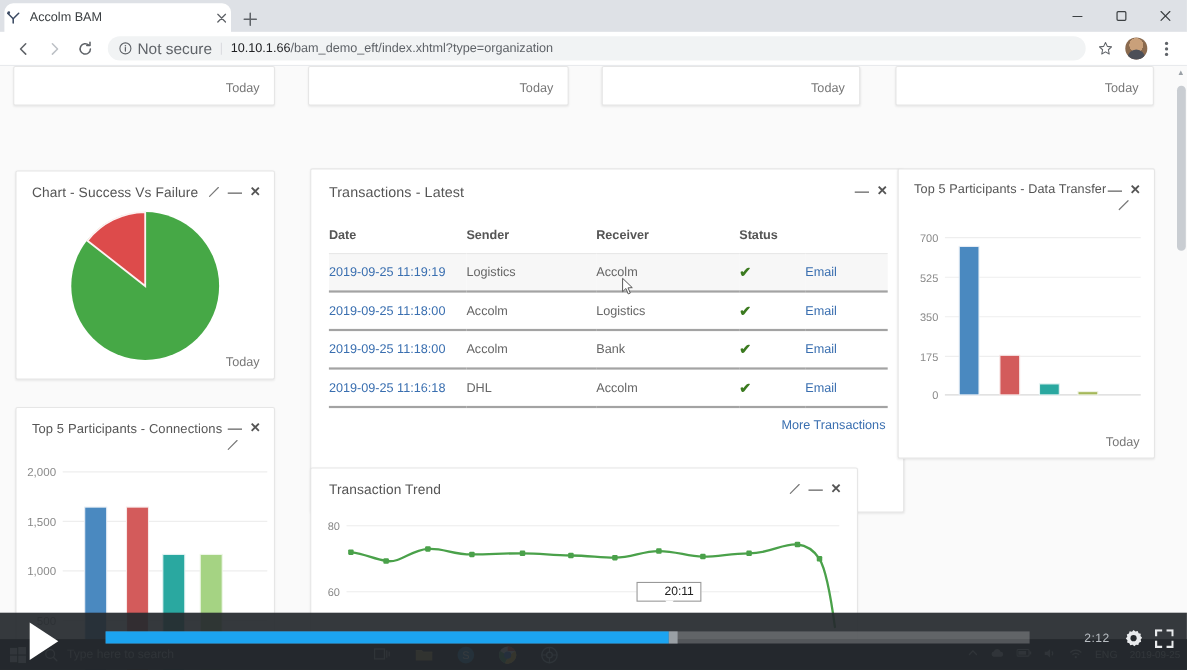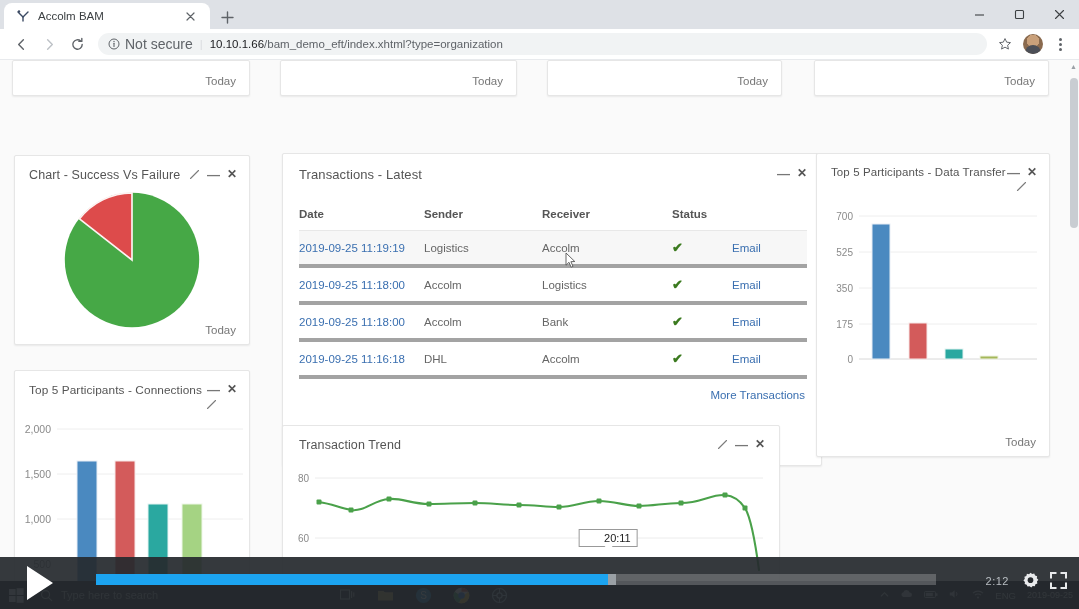--- a/index.html
+++ b/index.html
@@ -12,21 +12,21 @@
   #root { position: relative; width: 1079px; height: 609px; background:#fff; }
 
   
   .browser-topbar {
     position:absolute; top:0; left:0; width:1079px; height:29px;
     background:#dee1e6;
   }
   .tab {
     position:absolute; top:3px; left:4px; width:206px; height:26px;
     background:#fff; border-radius:8px 8px 0 0;
-    display:flex; align-items:center; padding:0 12px;
+    display:flex; align-items:center; padding:0 1px;
   }
   .tab-favicon { width:14px; height:14px; flex:0 0 14px; margin-right:8px; position:relative; }
   .tab-favicon svg { display:block; }
   .tab-title {
     font-size:11.5px; color:#3c4043; white-space:nowrap; overflow:hidden;
     text-overflow:ellipsis; flex:1;
   }
   .tab-close {
     width:16px; height:16px; flex:0 0 16px; color:#5f6368;
     display:flex; align-items:center; justify-content:center; font-size:13px;
@@ -127,21 +127,21 @@
   .chart-svg { display:block; }
 
   
   .tbl { width:100%; border-collapse:collapse; font-size:11.5px; }
   .tbl th {
     text-align:left; font-weight:bold; color:#555; font-size:11.5px;
     padding:10px 6px 10px 0; border-bottom:1px solid #e8e8e8;
   }
   .tbl td {
     padding:9px 6px 9px 0; color:#666; font-size:11.5px;
-    border-bottom:4px solid #a3a3a3;
+    border-bottom:2px solid #a3a3a3;
   }
   .tbl tr.alt td { background:#f7f7f7; }
   .tbl td.date { color:#3a6fb0; }
   .tbl td.ck { text-align:left; }
   .check { color:#3b7a1f; font-size:13px; font-weight:bold; }
   .email-link { color:#3a6fb0; }
   .more-row td { border-bottom:none; text-align:right; padding-top:10px; padding-right:2px; }
   .more-link { color:#3a6fb0; font-size:11.5px; }
 
   
@@ -406,21 +406,21 @@
               <td><span class="email-link">Email</span></td>
             </tr>
             <tr class="more-row">
               <td colspan="5"><span class="more-link">More Transactions</span></td>
             </tr>
           </tbody>
         </table>
       </div>
     </div>
 
-    <div class="card" style="left:816px; top:93px; width:234px; height:304px;">
+    <div class="card" style="left:816px; top:93px; width:234px; height:264px;">
       <div class="card-head">
         <span class="card-title" style="font-size:11.5px;">Top 5 Participants - Data Transfer</span>
         <span class="card-icons">
           <span class="ic ic-min">—</span>
           <span class="ic ic-x">✕</span>
         </span>
       </div>
       <span class="ic ic-pencil" style="position:absolute; right:22px; top:27px;">
         <svg width="11" height="11" viewBox="0 0 11 11">
             <path d="M1.5 9.5 L9.5 1.5" stroke="#7a7a7a" stroke-width="1.1" stroke-linecap="round"></path>

